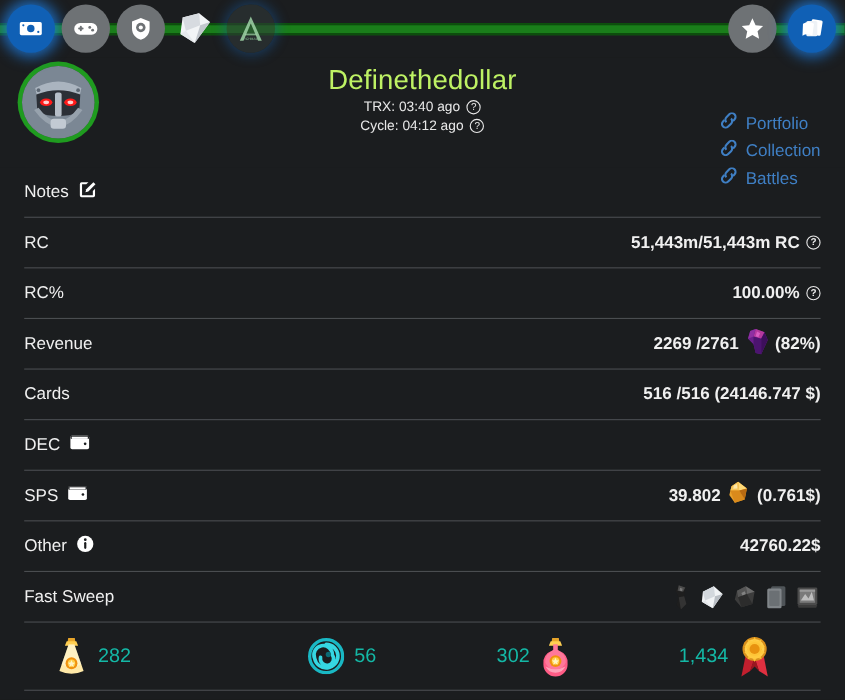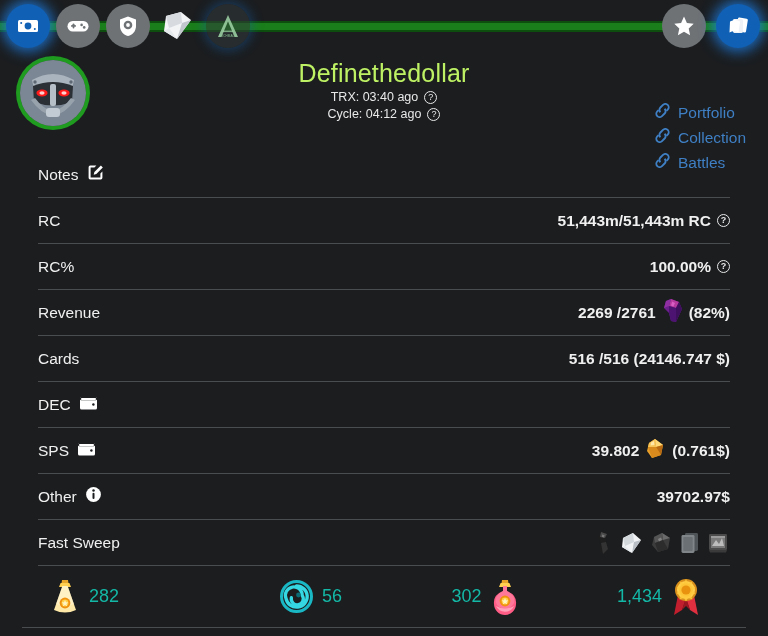--- a/index.html
+++ b/index.html
@@ -122,21 +122,21 @@
   .linkrow {
     display: flex; align-items: center; gap: 7px;
     color: #3f7fc4;
     font-size: 15.5px;
     line-height: 22px;
     cursor: pointer;
   }
   .chain { flex: 0 0 auto; }
 
   
-  .rows { padding: 0 38px; text-align: center; }
+  .rows { padding: 0 22px; text-align: center; }
   .row {
     height: 46px;
     display: flex;
     align-items: center;
     justify-content: space-between;
     border-bottom: 1px solid #4a4d50;
     color: #f0f0f0;
     font-size: 15.5px;
   }
   .row.first { border-top: none; }
@@ -430,21 +430,21 @@
       <span>Other</span>
       <span>
         <svg width="17" height="17" viewBox="0 0 17 17">
           <circle cx="8.5" cy="8.5" r="7.4" fill="#ffffff"></circle>
           <circle cx="8.5" cy="4.6" r="1.25" fill="#1b1d1f"></circle>
           <rect x="7.5" y="6.8" width="2" height="6.2" rx="1" fill="#1b1d1f"></rect>
         </svg>
       </span>
     </div>
     <div class="row-value">
-      <span>39702.97$</span>
+      <span>42760.22$</span>
     </div>
   </div>
 
   <div class="row">
     <div class="row-label">
       <span>Fast Sweep</span>
     </div>
     <div class="sweep-icons">
 
       <span>

